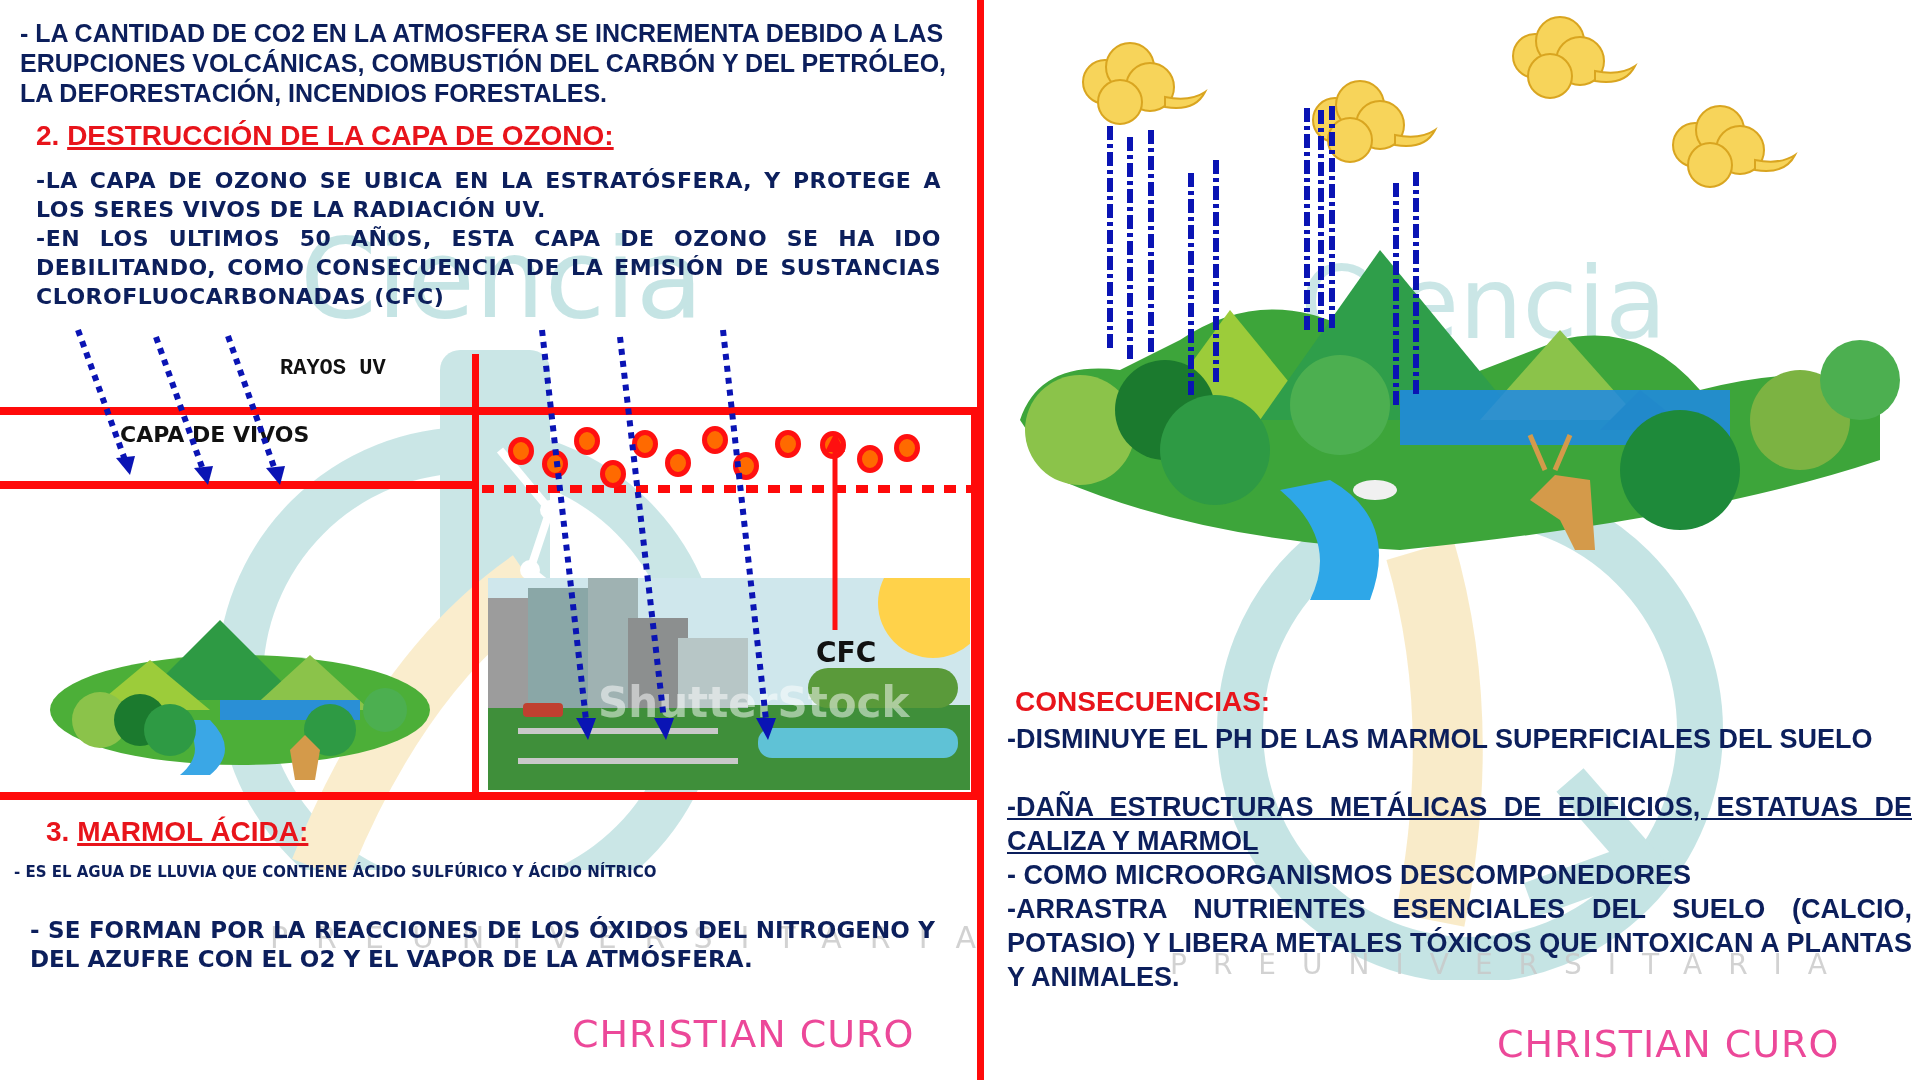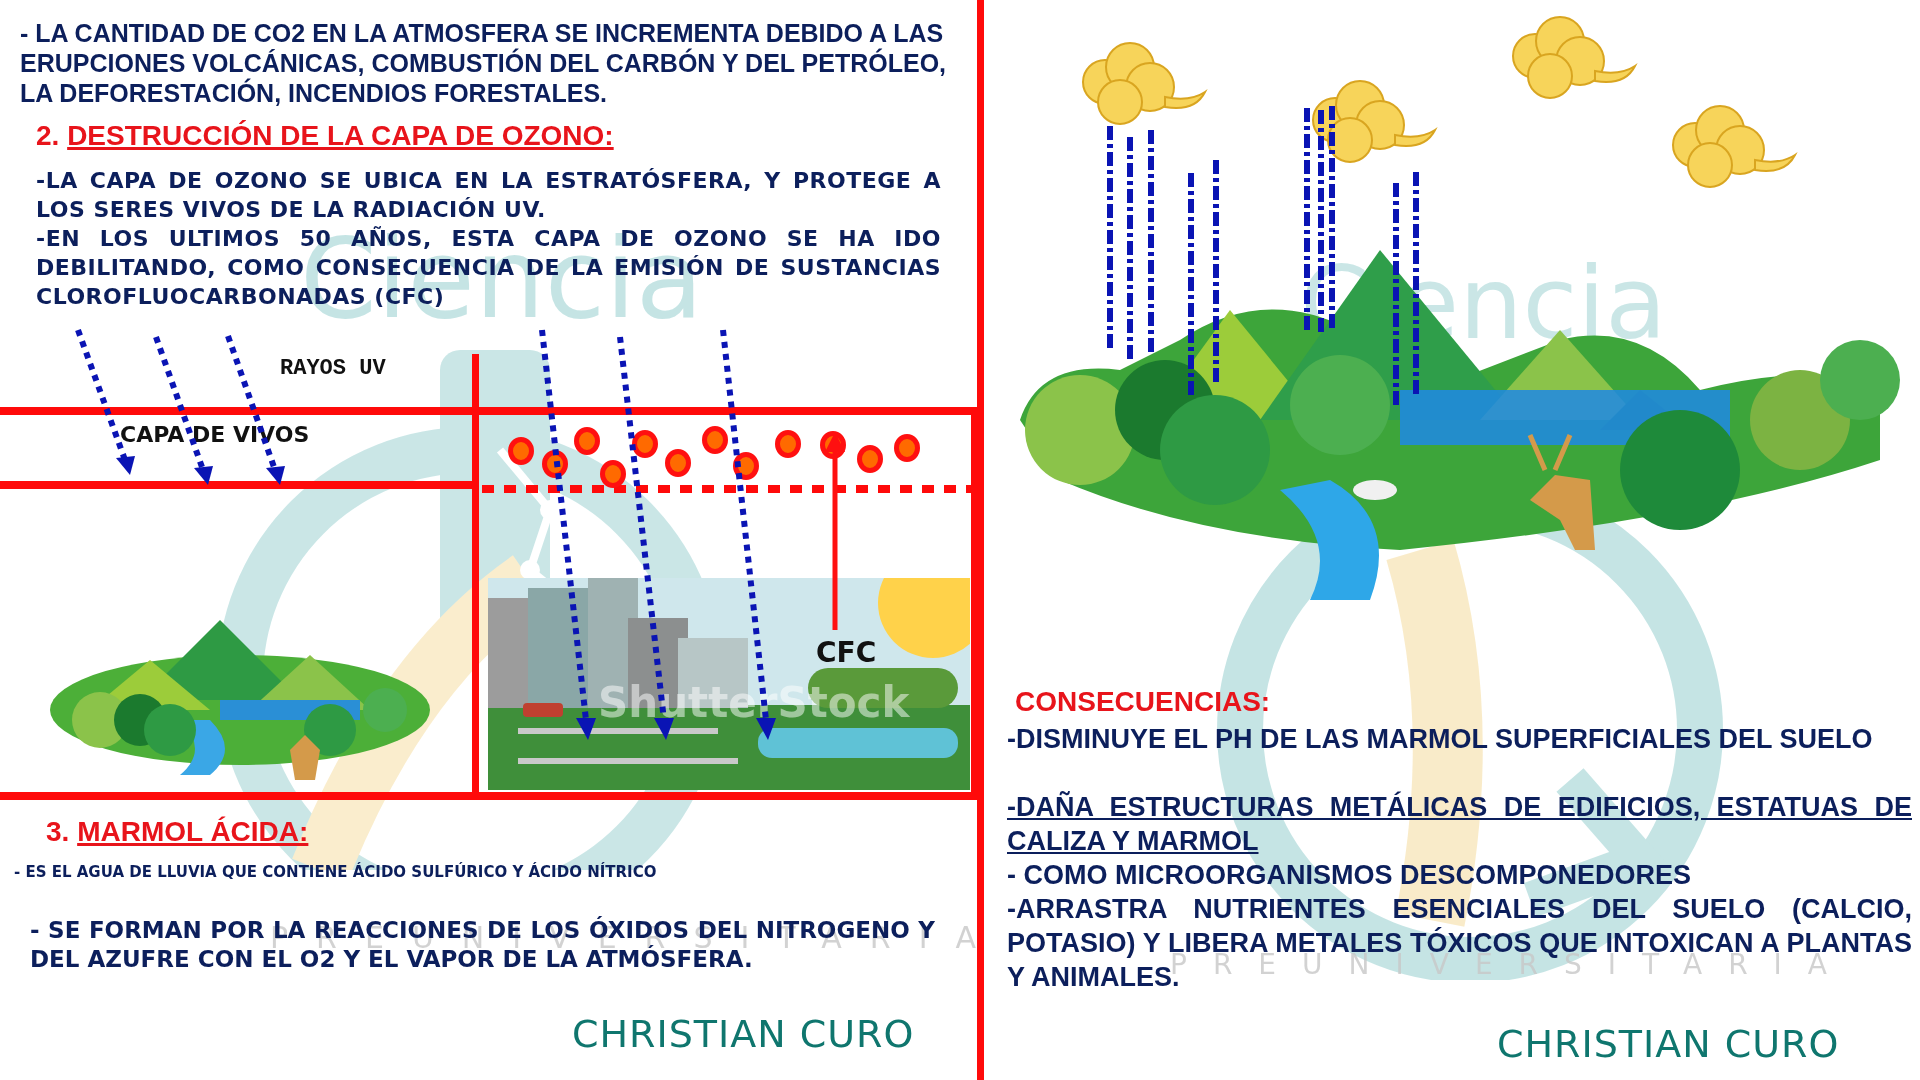--- a/index.html
+++ b/index.html
@@ -4,21 +4,21 @@
 <style>
   html, body { margin:0; padding:0; }
   body { width:1920px; height:1080px; position:relative; overflow:hidden; background:#ffffff;
          font-family:"DejaVu Sans", sans-serif; }
   .abs { position:absolute; }
   .navy { color:#0c1f5c; font-weight:bold; }
   .red-title { color:#e8141b; font-weight:bold; }
   .red-title .u { text-decoration:underline; text-decoration-thickness:3px; }
   .narrow { font-family:"Liberation Sans", sans-serif; font-weight:bold; transform-origin:left top; }
   .justify { text-align:justify; text-align-last:left; }
-  .sig { font-family:"DejaVu Sans", sans-serif; color:#0f766e; font-size:38px; letter-spacing:1px; }
+  .sig { font-family:"DejaVu Sans", sans-serif; color:#ec4899; font-size:38px; letter-spacing:1px; }
   .redline { position:absolute; background:#ff0a0a; }
   .dotline { position:absolute; height:8px; background: repeating-linear-gradient(90deg,#ff0a0a 0 12px, transparent 12px 22px); }
   .label-black { font-weight:bold; color:#111; font-size:22px; font-family:"DejaVu Sans", sans-serif; }
   .watermark { position:absolute; pointer-events:none; }
   .ozone { position:absolute; width:26px; height:28px; border-radius:50%; background:#ff6a00; border:5px solid #ff1010; box-sizing:border-box; }
   .cloud { position:absolute; }
   .rain { position:absolute; width:6px; background: repeating-linear-gradient(180deg,#0a14b4 0 14px, transparent 14px 18px, #0a14b4 18px 22px, transparent 22px 26px); }
 </style>
 </head>
 <body>

